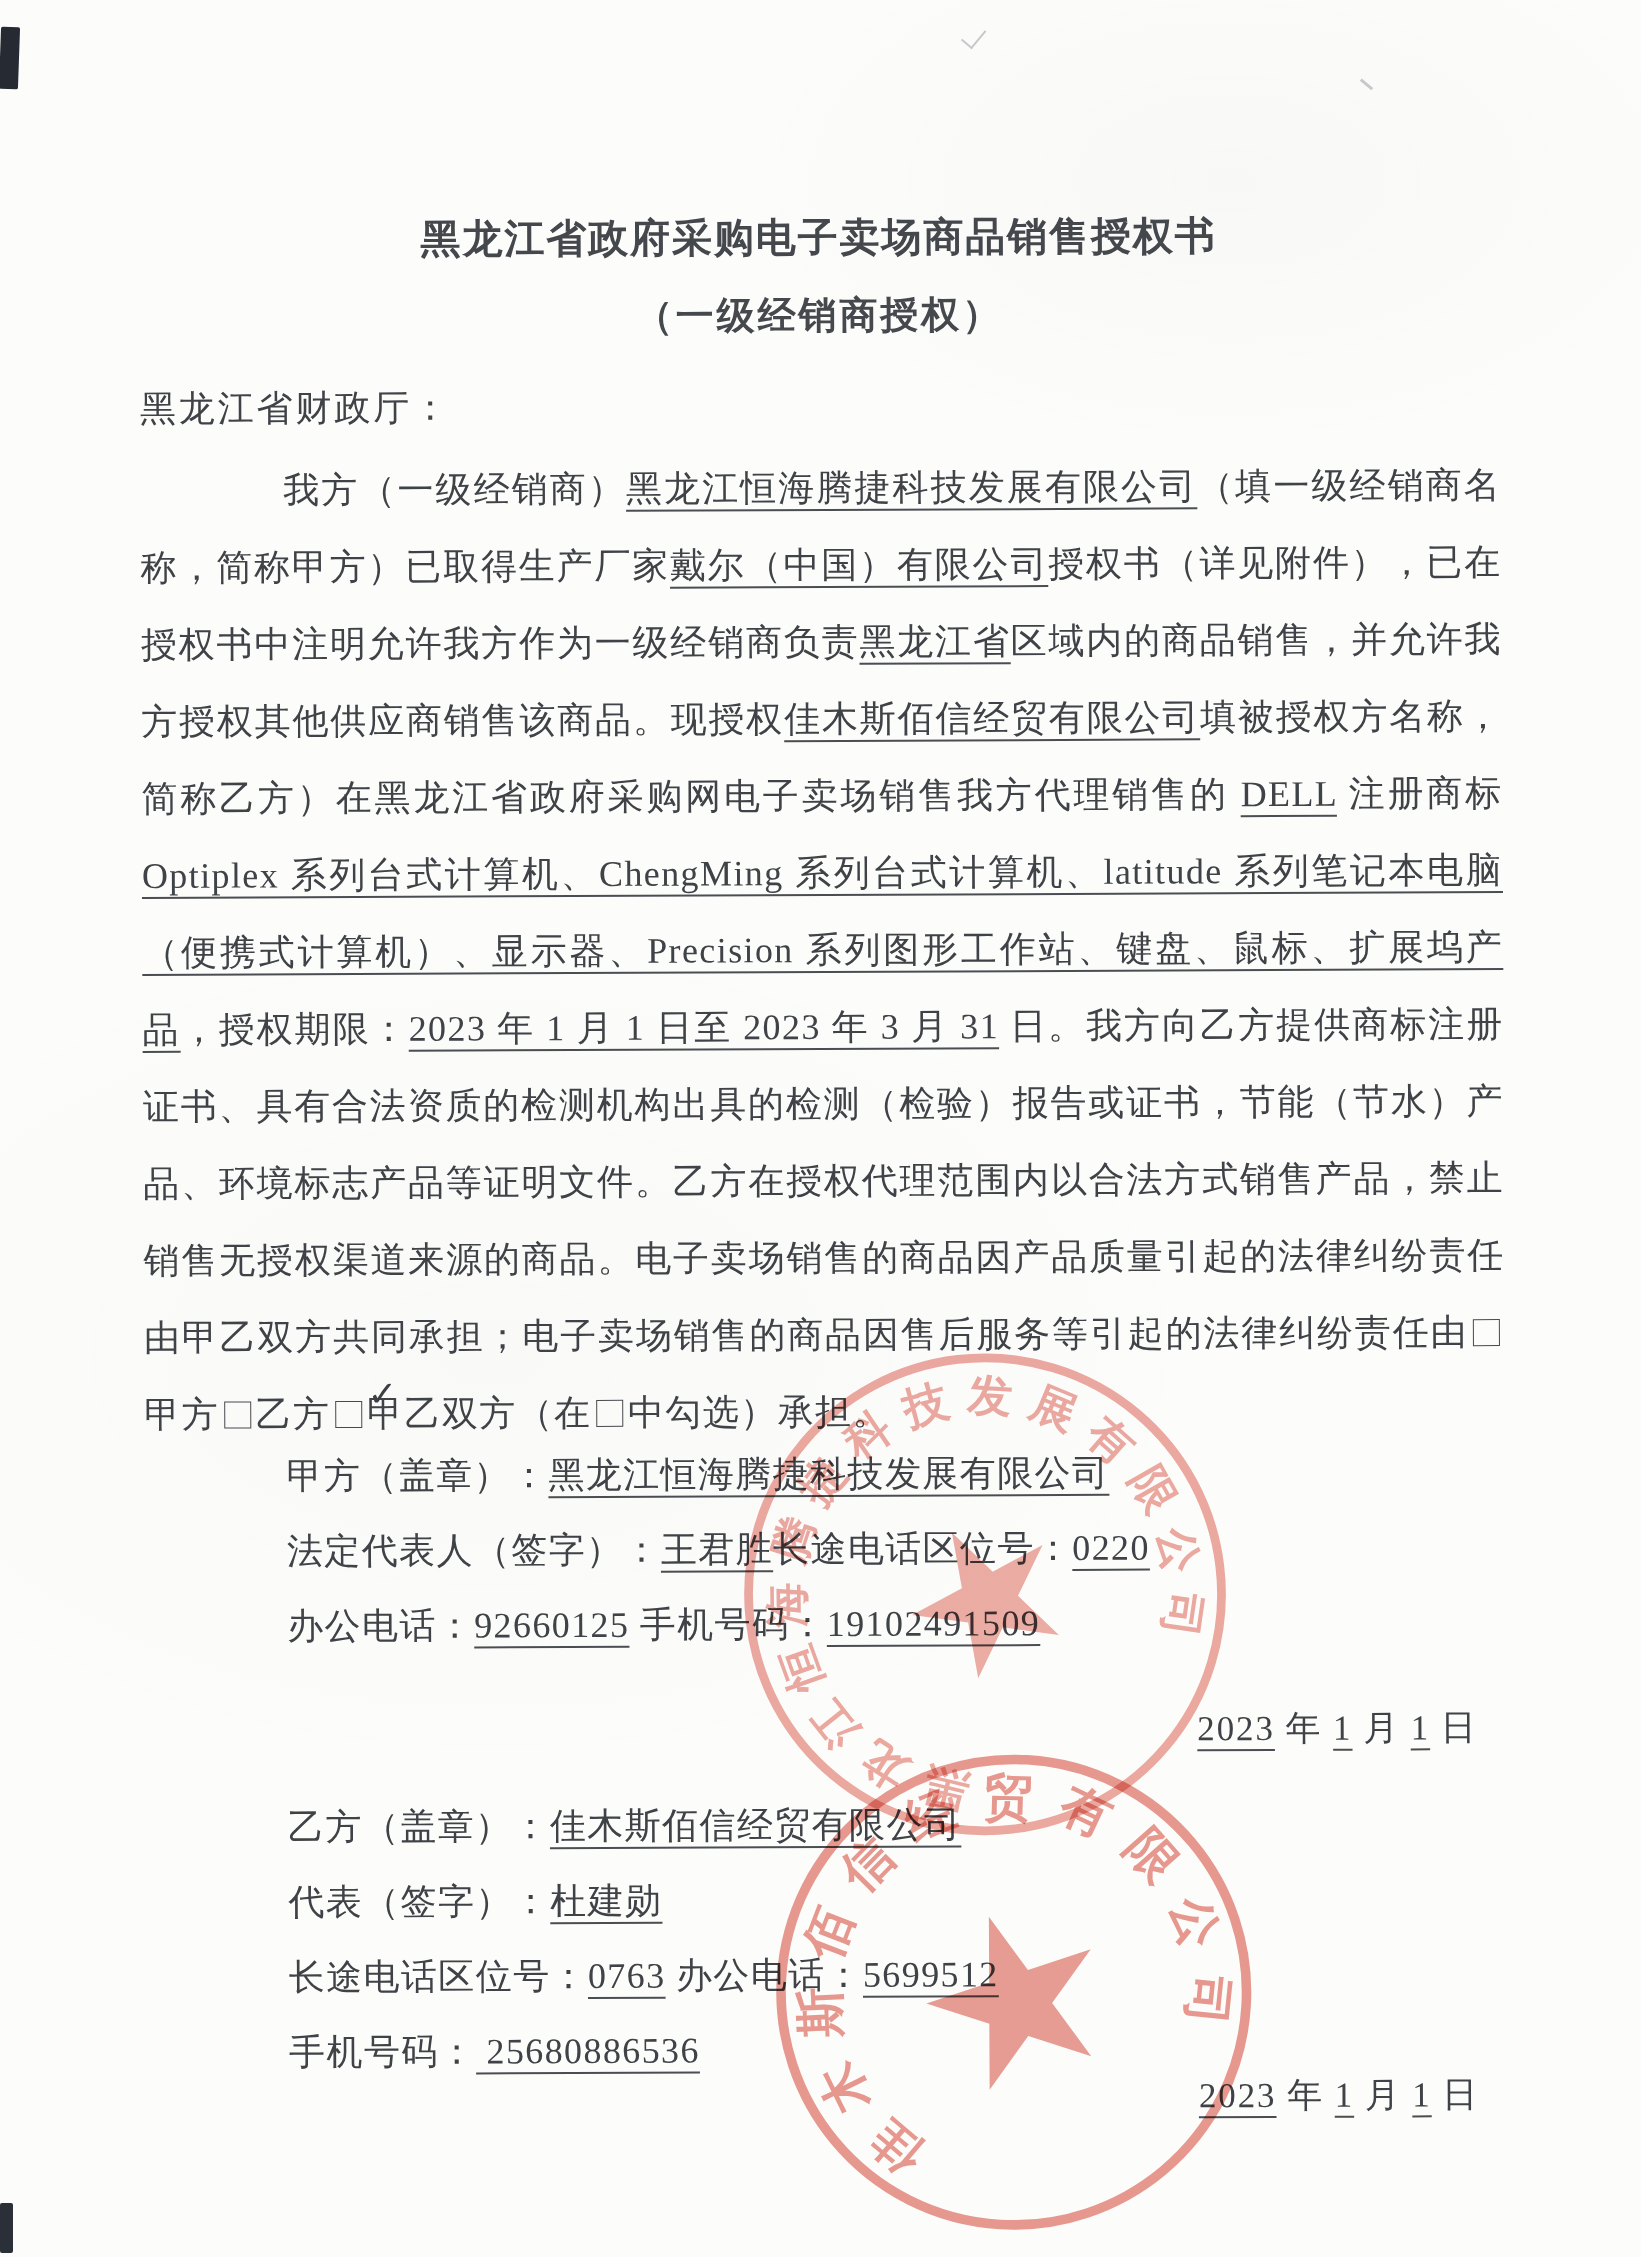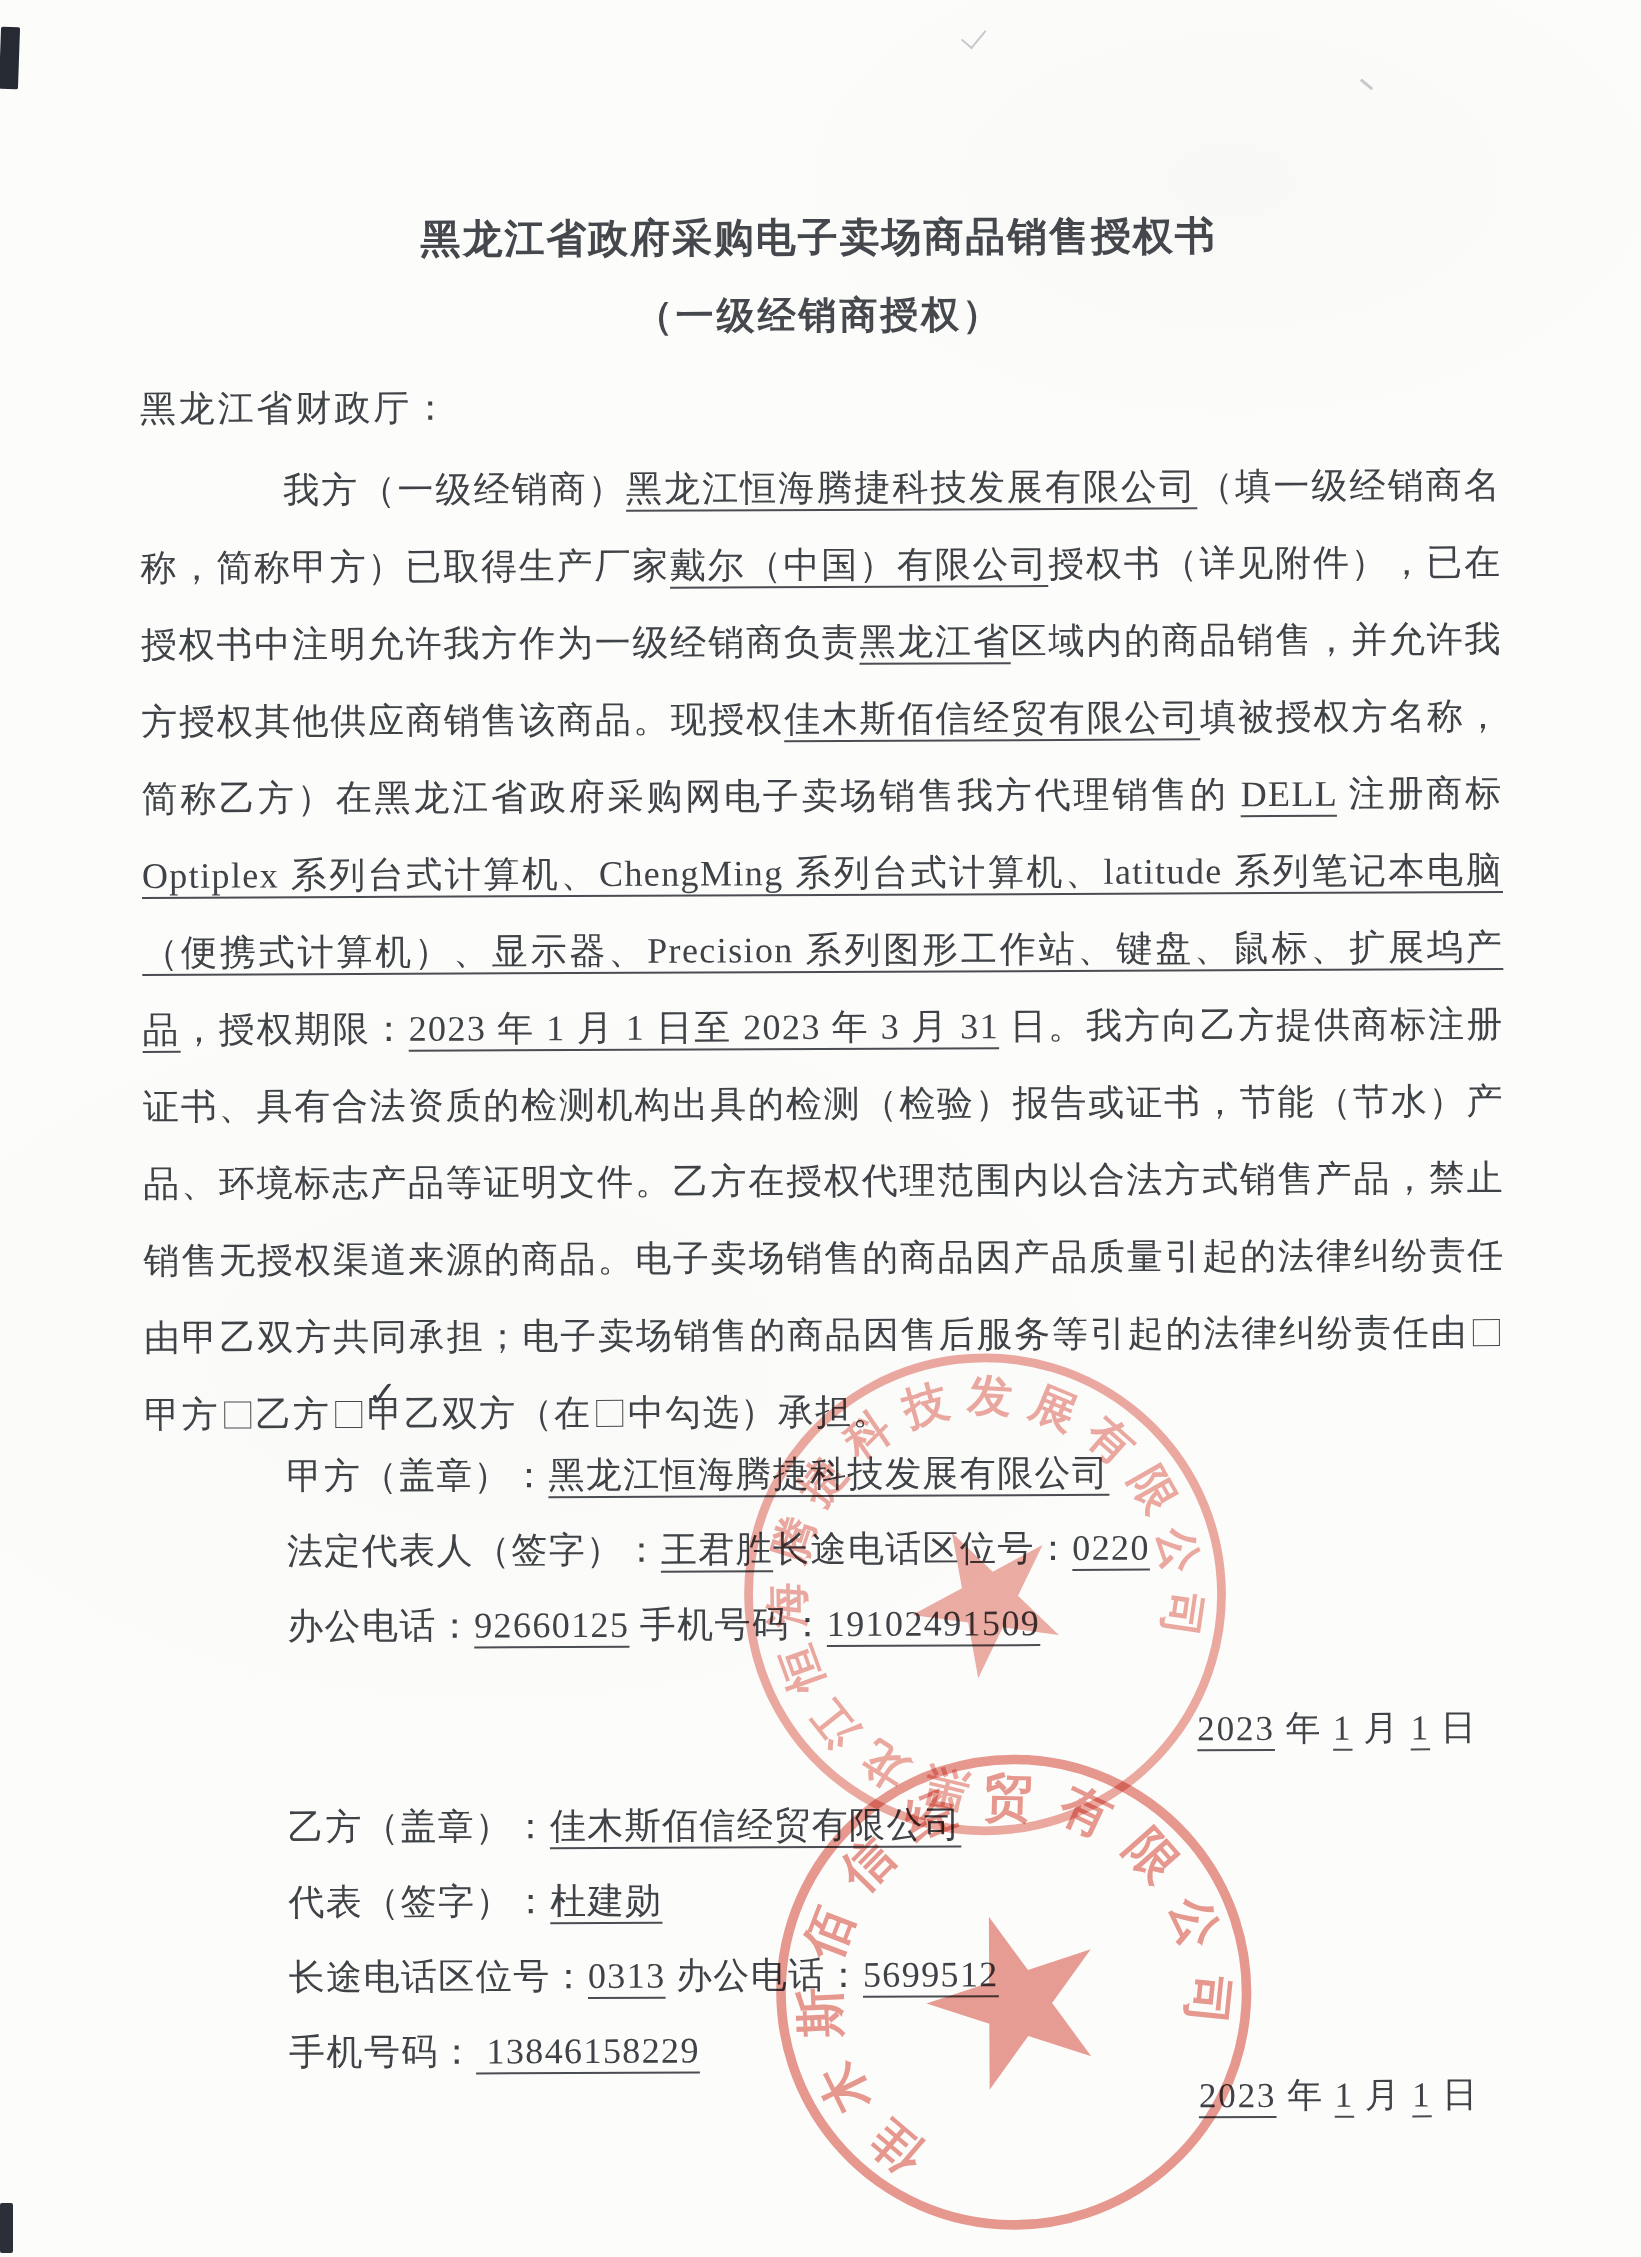--- a/index.html
+++ b/index.html
@@ -81,22 +81,22 @@
       <div class="sig-line"><span>甲方（盖章）：</span><u>黑龙江恒海腾捷科技发展有限公司</u></div>
       <div class="sig-line"><span>法定代表人（签字）：</span><u>王君胜</u><span>长途电话区位号：</span><u>0220</u></div>
       <div class="sig-line"><span>办公电话：</span><u>92660125</u><span> 手机号码：</span><u>19102491509</u></div>
     </div>
 
     <div class="date-line date-a"><u>2023</u><span> 年 </span><u>1</u><span> 月 </span><u>1</u><span> 日</span></div>
 
     <div class="sig-block party-b">
       <div class="sig-line"><span>乙方（盖章）：</span><u>佳木斯佰信经贸有限公司</u></div>
       <div class="sig-line"><span>代表（签字）：</span><u>杜建勋</u></div>
-      <div class="sig-line"><span>长途电话区位号：</span><u>0313</u><span> 办公电话：</span><u>5699512</u></div>
-      <div class="sig-line"><span>手机号码：</span><u> 13846158229 </u></div>
+      <div class="sig-line"><span>长途电话区位号：</span><u>0763</u><span> 办公电话：</span><u>5699512</u></div>
+      <div class="sig-line"><span>手机号码：</span><u> 25680886536 </u></div>
     </div>
 
     <div class="date-line date-b"><u>2023</u><span> 年 </span><u>1</u><span> 月 </span><u>1</u><span> 日</span></div>
 
     <svg class="stamp stamp-a" viewBox="0 0 520 520">
       <defs>
         <path id="sealPathA" d="M 260,448 A 188,188 0 1 1 260,72 A 188,188 0 1 1 260,448" fill="none"></path>
       </defs>
       <circle class="seal-ring" cx="260" cy="260" r="243" stroke-width="9"></circle>
       <text class="seal-text" font-size="46" letter-spacing="16">

